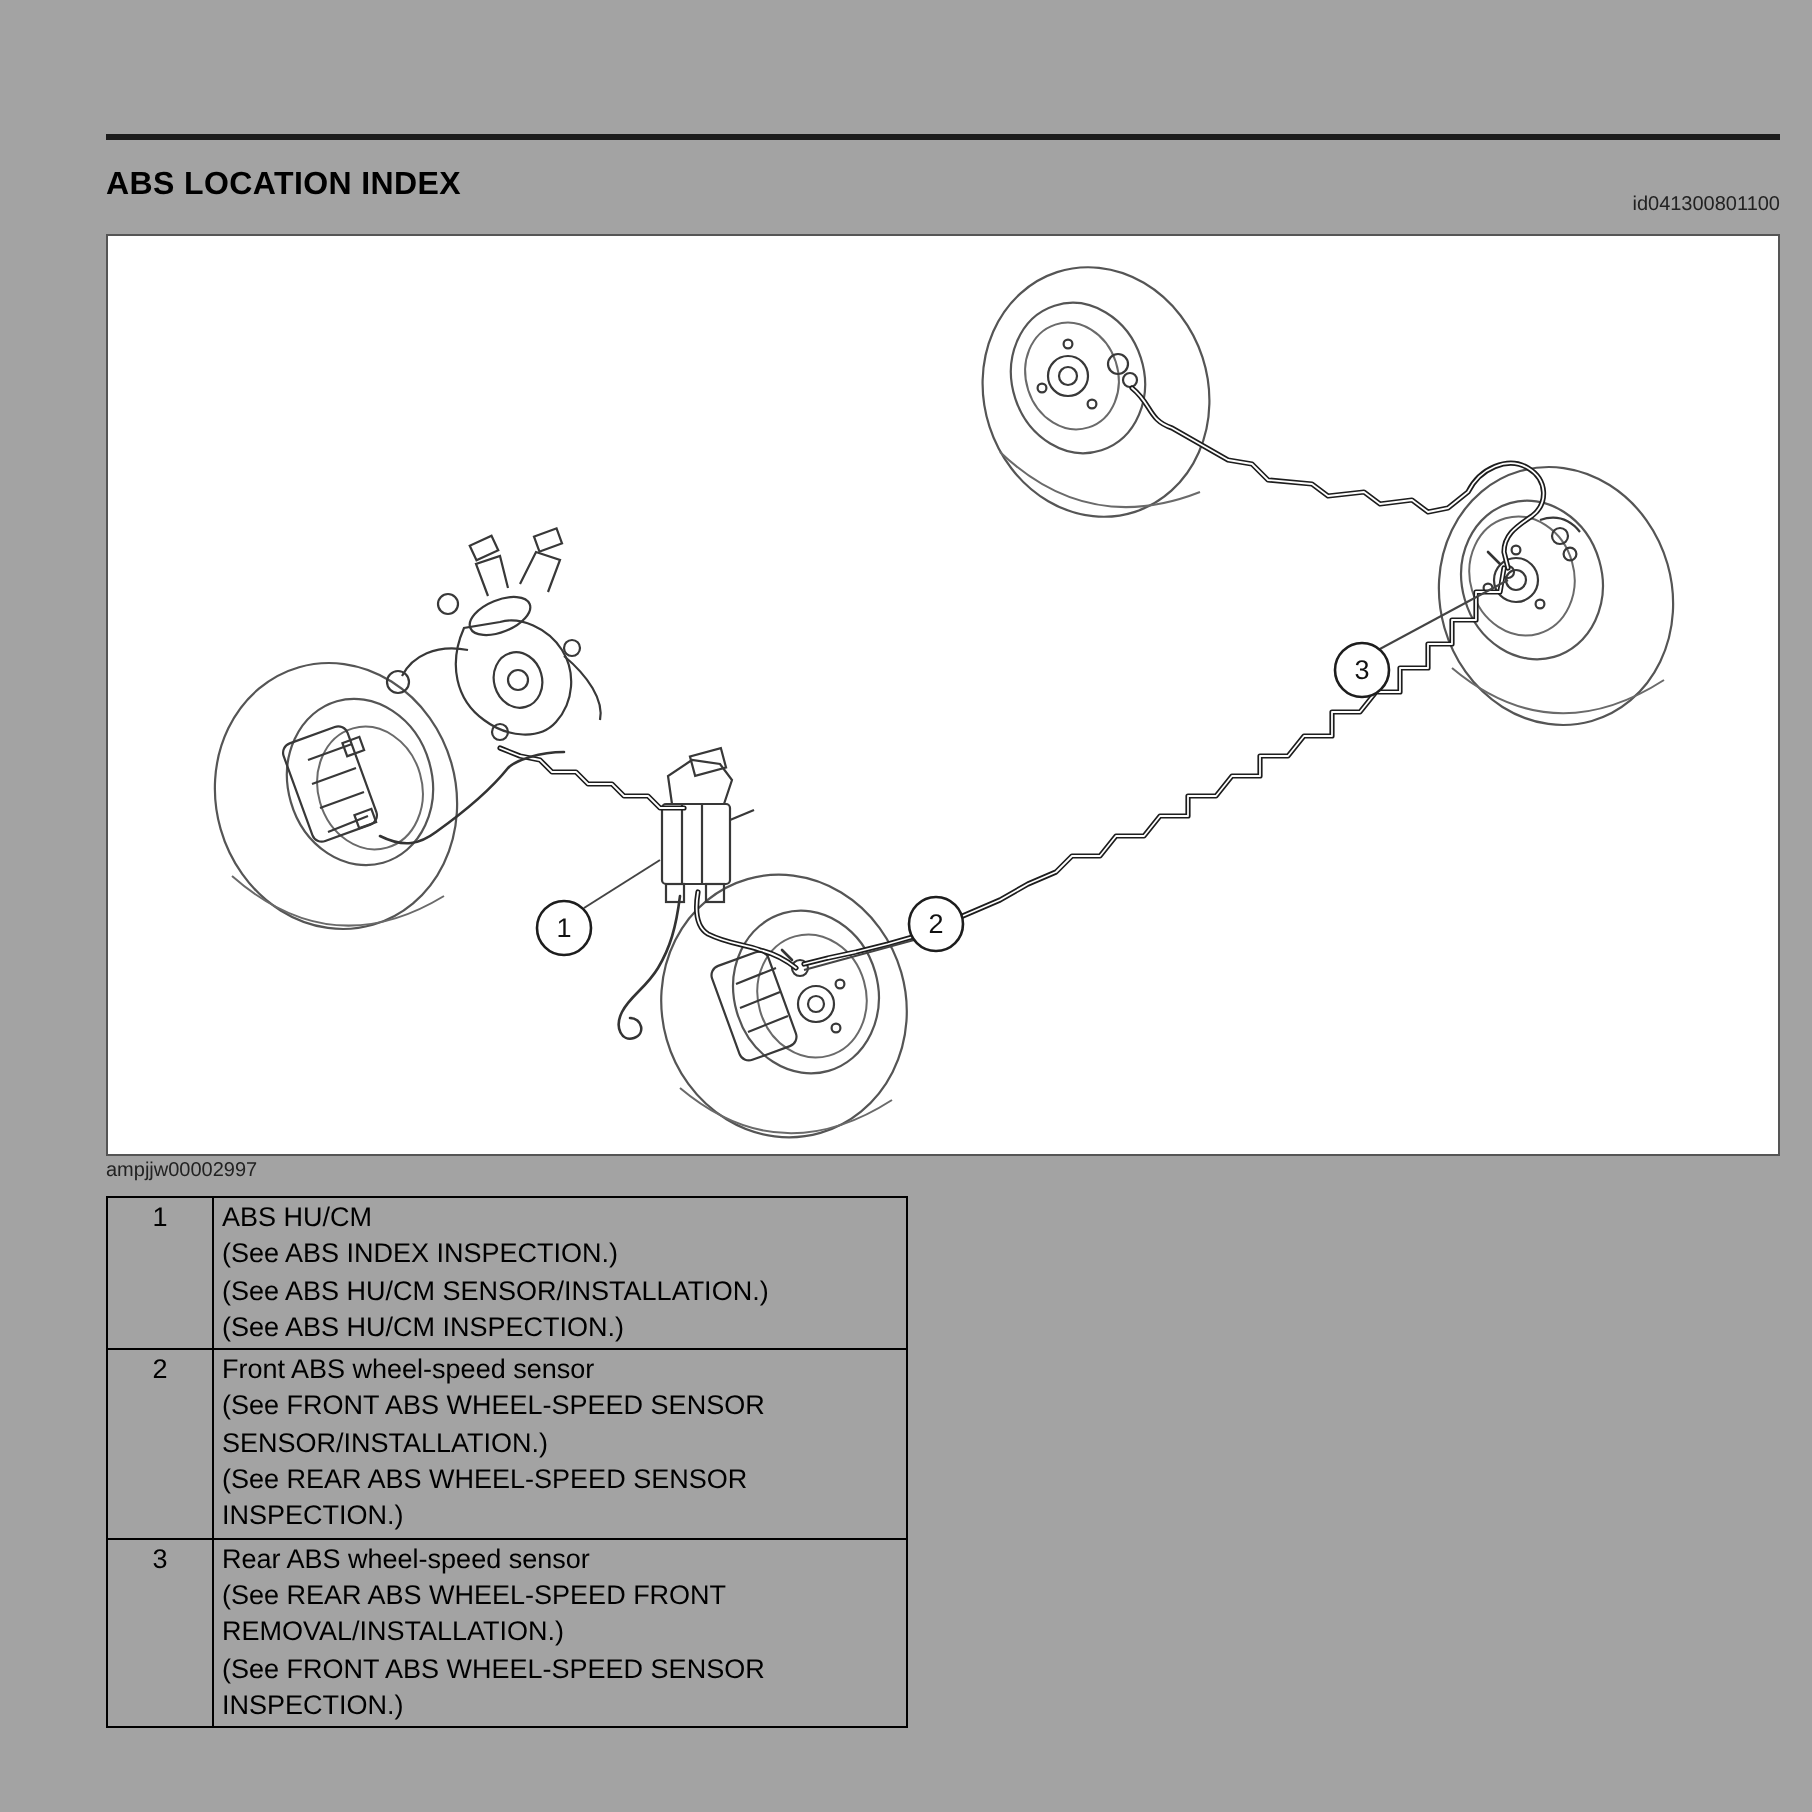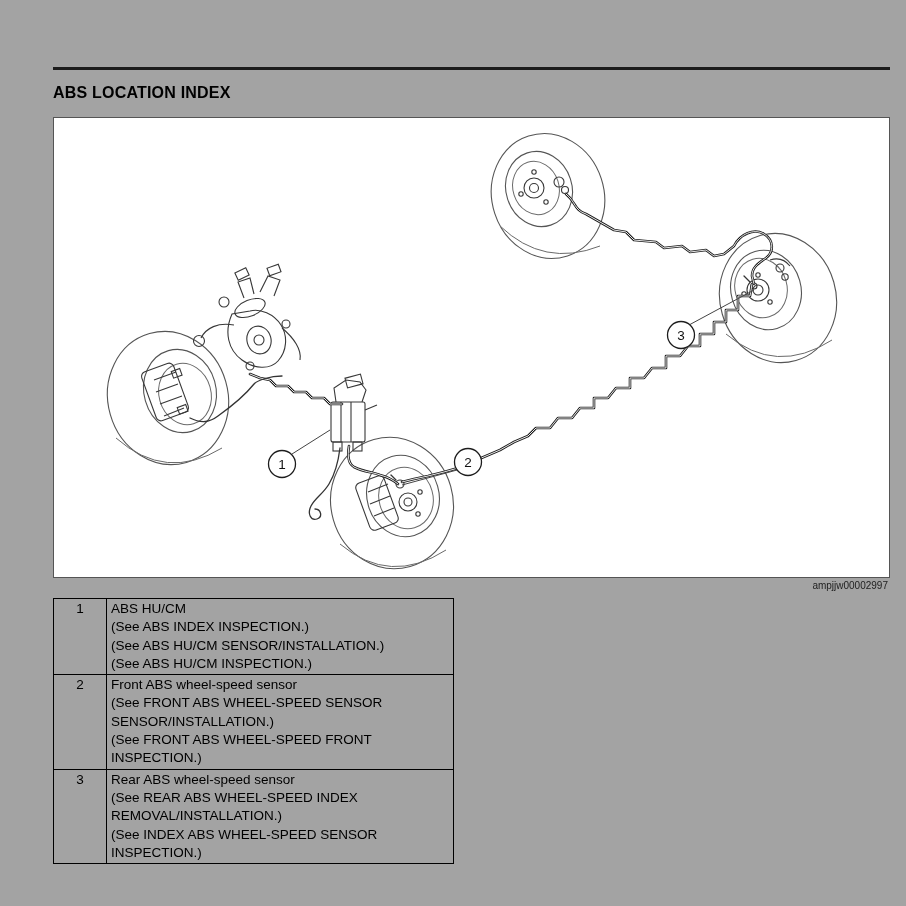--- a/index.html
+++ b/index.html
@@ -6,21 +6,21 @@
   .page{position:relative;width:906px;height:906px;background:#a3a3a3;overflow:hidden;
         font-family:"Liberation Sans",sans-serif;color:#000;}
   .top-rule{position:absolute;left:53px;top:67px;width:837px;height:3px;background:#1c1c1c;}
   .page-title{position:absolute;left:53px;top:84px;font-size:16px;font-weight:bold;
               letter-spacing:.2px;color:#000;margin:0;}
   .doc-id{position:absolute;left:53px;top:97px;width:837px;text-align:right;
           font-size:10px;color:#222;}
   .figure-box{position:absolute;left:53px;top:117px;width:835px;height:459px;
               border:1px solid #555;background:#fff;}
   .figure-box svg{display:block;width:835px;height:459px;}
-  .fig-code{position:absolute;left:53px;top:580px;width:835px;text-align:right;
+  .fig-code{position:absolute;left:53px;top:580px;width:835px;
             font-size:10px;color:#222;}
   table.idx{position:absolute;left:53px;top:598px;width:401px;border-collapse:collapse;
             border:1.5px solid #000;font-size:13.5px;line-height:18.3px;color:#000;}
   table.idx td{border:1px solid #000;vertical-align:top;padding:1px 4px;}
   td.num{width:44px;text-align:center;}
   td.desc{padding-left:6px;padding-right:10px;}
   td.desc div{display:block;}
   
   .ln{fill:none;stroke:#555;stroke-width:1.1px;}
   .ln2{fill:none;stroke:#6a6a6a;stroke-width:1px;}
@@ -33,20 +33,21 @@
   .co-text{font-family:"Liberation Sans",sans-serif;font-size:13.5px;fill:#111;}
 </style>
 </head>
 <body>
 
 <div class="page">
 
   <div class="top-rule"></div>
 
   <h1 class="page-title">ABS LOCATION INDEX</h1>
+  <div class="doc-id">id041300801100</div>
 
   <div class="figure-box">
     <svg viewBox="0 0 835 459">
       <defs>
         <path id="rA" d="M512,76 C522,84 520,92 532,96 L560,112 572,114 580,122 602,124 610,130 628,128 636,134 652,132 660,138 670,136 680,128 C686,116 700,110 710,116 C720,122 720,134 712,140 C703,146 698,150 698,158 L700,166"></path>
         <path id="rB" d="M698,166 L696,178 684,178 684,192 672,192 672,204 660,204 660,216 646,216 646,228 634,228 626,238 612,238 612,250 598,250 590,260 576,260 576,270 562,270 554,280 540,280 540,290 526,290 518,300 504,300 496,310 482,310 474,318 460,324 446,332 432,338 418,344 404,350 390,354 374,358 360,361 348,364"></path>
         <path id="rD" d="M196,256 L206,260 216,262 222,268 234,268 240,274 252,274 258,280 270,280 276,286 288,286"></path>
         <path id="rE" d="M295,328 C293,340 295,346 300,349 C310,354 318,354 326,357 C334,359 339,362 344,366"></path>
       </defs>
 
@@ -187,27 +188,27 @@
           <div>(See ABS INDEX INSPECTION.)</div>
           <div>(See ABS HU/CM SENSOR/INSTALLATION.)</div>
           <div>(See ABS HU/CM INSPECTION.)</div>
         </td>
       </tr>
       <tr>
         <td class="num">2</td>
         <td class="desc">
           <div>Front ABS wheel-speed sensor</div>
           <div>(See FRONT ABS WHEEL-SPEED SENSOR SENSOR/INSTALLATION.)</div>
-          <div>(See FRONT ABS WHEEL-SPEED FRONT INSPECTION.)</div>
+          <div>(See REAR ABS WHEEL-SPEED SENSOR INSPECTION.)</div>
         </td>
       </tr>
       <tr>
         <td class="num">3</td>
         <td class="desc">
           <div>Rear ABS wheel-speed sensor</div>
-          <div>(See REAR ABS WHEEL-SPEED INDEX REMOVAL/INSTALLATION.)</div>
-          <div>(See INDEX ABS WHEEL-SPEED SENSOR INSPECTION.)</div>
+          <div>(See REAR ABS WHEEL-SPEED FRONT REMOVAL/INSTALLATION.)</div>
+          <div>(See FRONT ABS WHEEL-SPEED SENSOR INSPECTION.)</div>
         </td>
       </tr>
     </tbody>
   </table>
 
 </div>
 
 </body></html>

